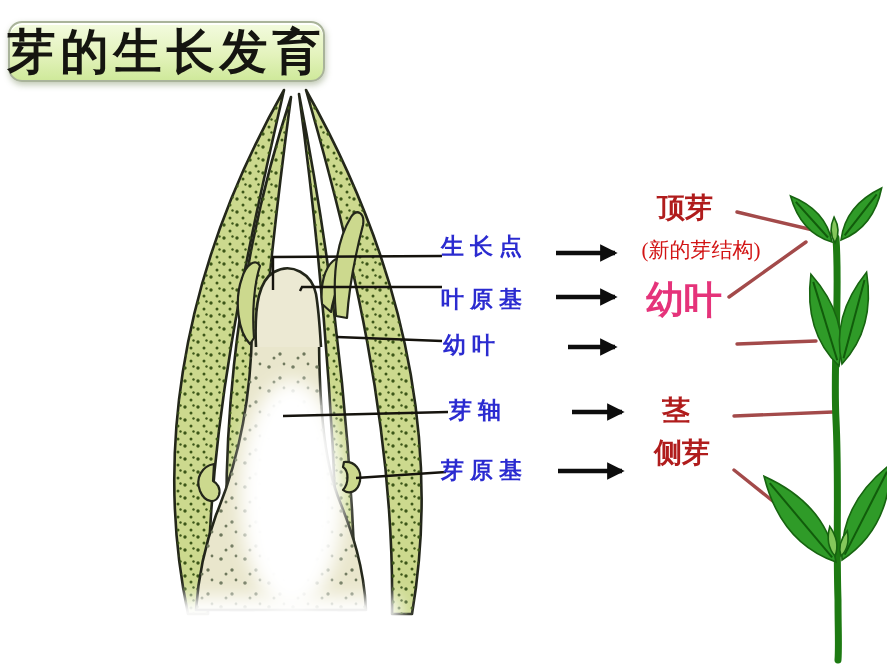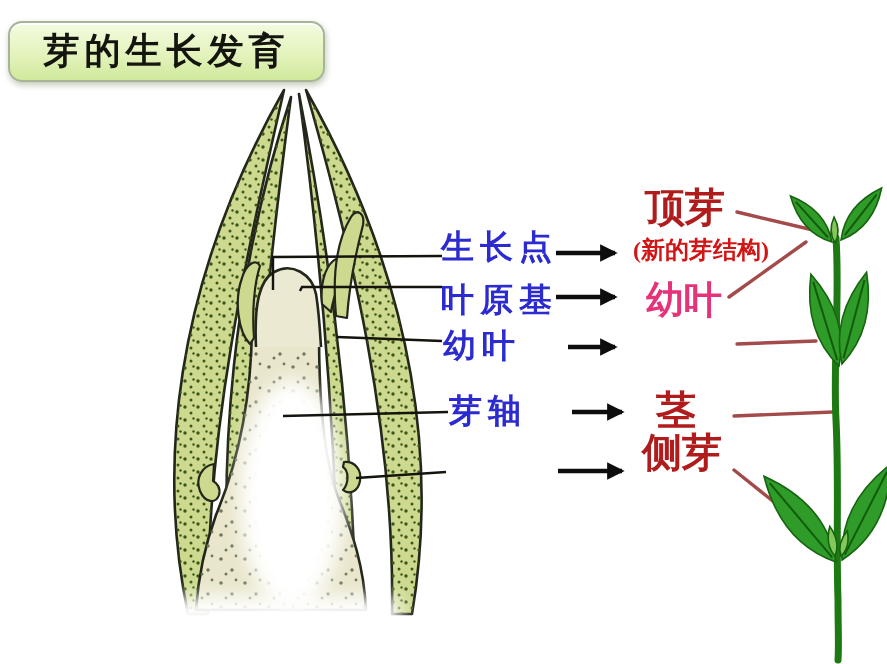--- a/index.html
+++ b/index.html
@@ -21,41 +21,41 @@
   .leaf{fill:var(--leaf-green);stroke:#176410;stroke-width:1.6;}
   .leaf.light{fill:#84c75b;}
   .midrib{stroke:#115c0b;stroke-width:2;fill:none;}
 
   
   .title-box{position:absolute;left:8px;top:21px;width:313px;height:57px;border-radius:14px;
     border:2px solid #a9b39a;
     background:linear-gradient(180deg,var(--title-bg-top) 0%,#e4f3bd 55%,var(--title-bg-bottom) 100%);
     box-shadow:1px 3px 6px rgba(100,120,70,.4), inset 0 2px 0 rgba(255,255,255,.9);
     display:flex;align-items:center;justify-content:center;}
-  .title-text{font-weight:700;font-size:36px;letter-spacing:5px;color:#151510;white-space:nowrap;}
+  .title-text{font-weight:700;font-size:48px;letter-spacing:5px;color:#151510;white-space:nowrap;}
 
   
-  .term{position:absolute;color:var(--term-blue);font-weight:700;font-size:33px;line-height:38px;
+  .term{position:absolute;color:var(--term-blue);font-weight:700;font-size:23px;line-height:38px;
         letter-spacing:6px;white-space:nowrap;}
   #t1{left:441px;top:228px}
   #t2{left:441px;top:281px}
   #t3{left:443px;top:327px}
   #t4{left:449px;top:392px}
   #t5{left:441px;top:452px}
 
   
-  .result{position:absolute;color:var(--result-red);font-weight:700;font-size:40px;line-height:42px;
+  .result{position:absolute;color:var(--result-red);font-weight:700;font-size:28px;line-height:42px;
           text-align:center;white-space:nowrap;}
   #r1{left:635px;top:187px;width:100px}
   #r2{left:636px;top:279px;width:96px;color:var(--result-pink);font-size:38px}
   #r3{left:635px;top:326px;width:100px}
   #r4{left:640px;top:390px;width:72px}
   #r5{left:634px;top:432px;width:96px}
   .note{position:absolute;left:626px;top:238px;width:150px;color:var(--note-red);
-        font-weight:700;font-size:24px;line-height:24px;text-align:center;white-space:nowrap;}
+        font-weight:400;font-size:21px;line-height:24px;text-align:center;white-space:nowrap;}
 </style>
 </head>
 <body>
 
 <div class="stage">
 
   <svg class="art" viewBox="0 0 887 664">
     <defs>
       <pattern id="sp" width="13" height="13" patternUnits="userSpaceOnUse">
         <circle cx="3" cy="4" r="1.7" fill="#3c5618"></circle>
@@ -169,20 +169,21 @@
   </svg>
 
   <div class="title-box">
     <span class="title-text">芽的生长发育</span>
   </div>
 
   <div class="term" id="t1">生长点</div>
   <div class="term" id="t2">叶原基</div>
   <div class="term" id="t3">幼叶</div>
   <div class="term" id="t4">芽轴</div>
+  <div class="term" id="t5">芽原基</div>
 
   <div class="result" id="r1">顶芽</div>
   <div class="note" id="r1n">(新的芽结构)</div>
   <div class="result" id="r2">幼叶</div>
   <div class="result" id="r4">茎</div>
   <div class="result" id="r5">侧芽</div>
 
 </div>
 
 </body></html>

